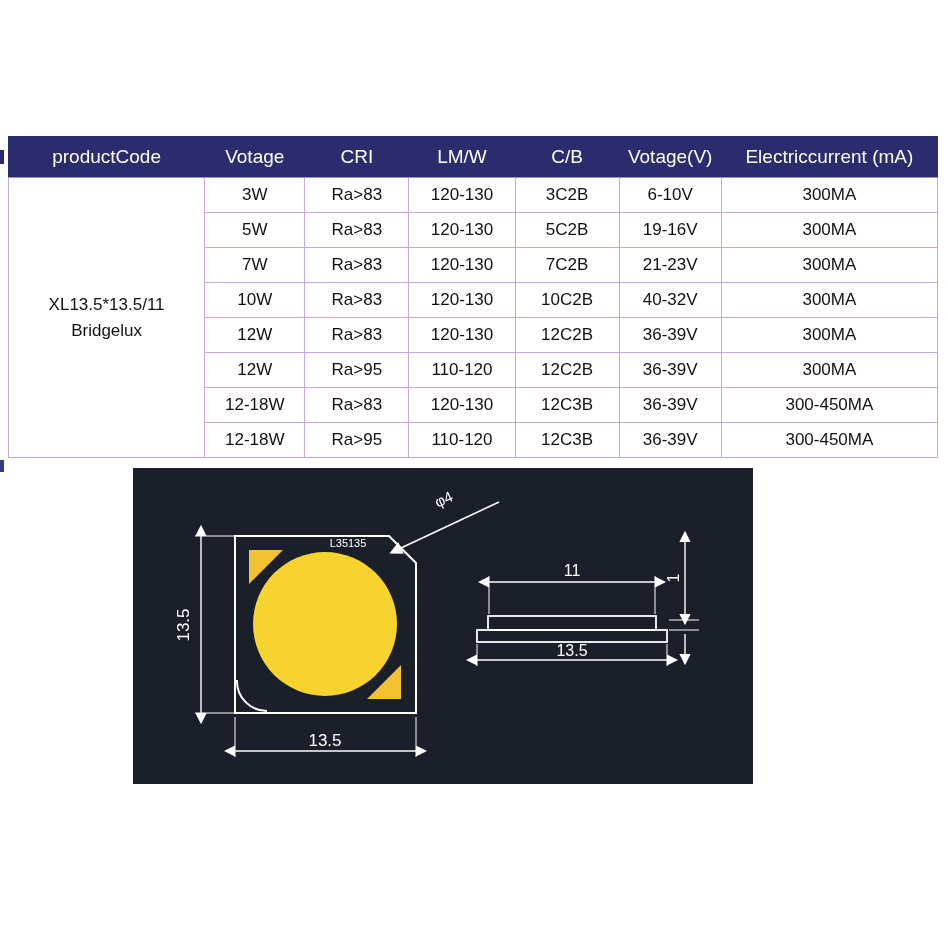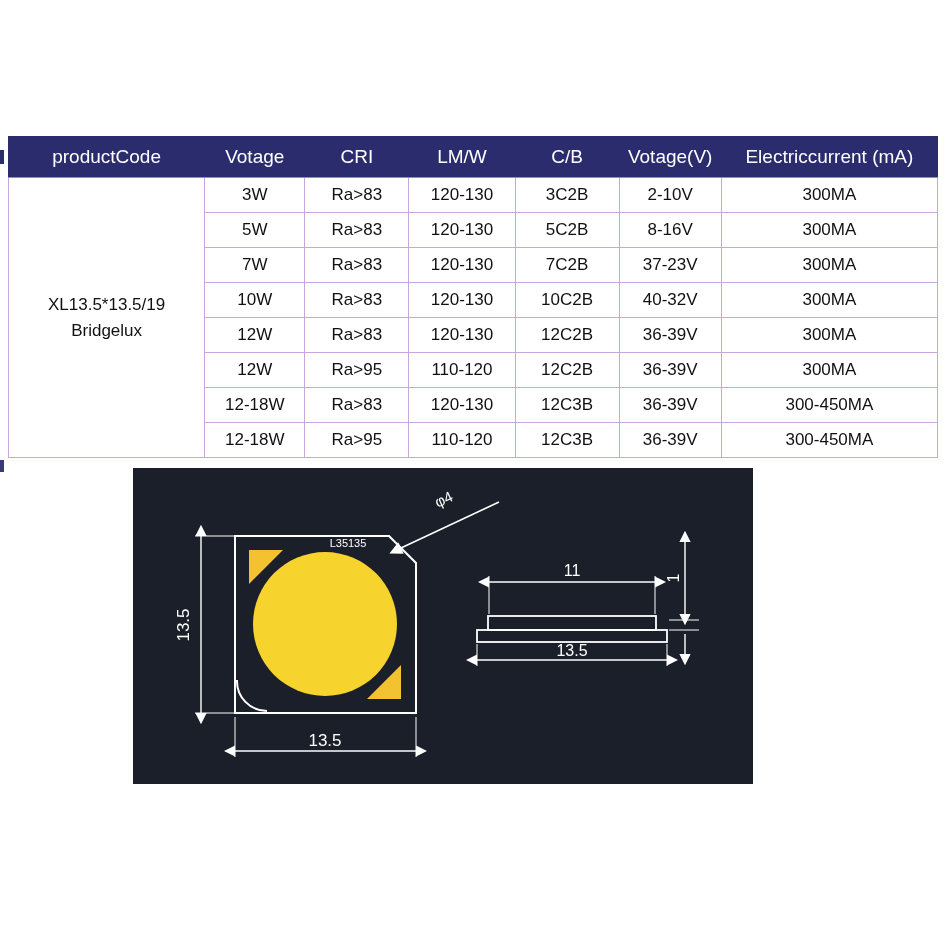--- a/index.html
+++ b/index.html
@@ -112,44 +112,44 @@
         <th>CRI</th>
         <th>LM/W</th>
         <th>C/B</th>
         <th>Votage(V)</th>
         <th>Electriccurrent (mA)</th>
       </tr>
     </thead>
     <tbody>
       <tr>
         <td class="prodcode" rowspan="8">
-          <div>XL13.5*13.5/19</div>
+          <div>XL13.5*13.5/11</div>
           <div>Bridgelux</div>
         </td>
         <td>3W</td>
         <td>Ra&gt;83</td>
         <td>120-130</td>
         <td>3C2B</td>
-        <td>2-10V</td>
+        <td>6-10V</td>
         <td>300MA</td>
       </tr>
       <tr>
         <td>5W</td>
         <td>Ra&gt;83</td>
         <td>120-130</td>
         <td>5C2B</td>
-        <td>8-16V</td>
+        <td>19-16V</td>
         <td>300MA</td>
       </tr>
       <tr>
         <td>7W</td>
         <td>Ra&gt;83</td>
         <td>120-130</td>
         <td>7C2B</td>
-        <td>37-23V</td>
+        <td>21-23V</td>
         <td>300MA</td>
       </tr>
       <tr>
         <td>10W</td>
         <td>Ra&gt;83</td>
         <td>120-130</td>
         <td>10C2B</td>
         <td>40-32V</td>
         <td>300MA</td>
       </tr>

